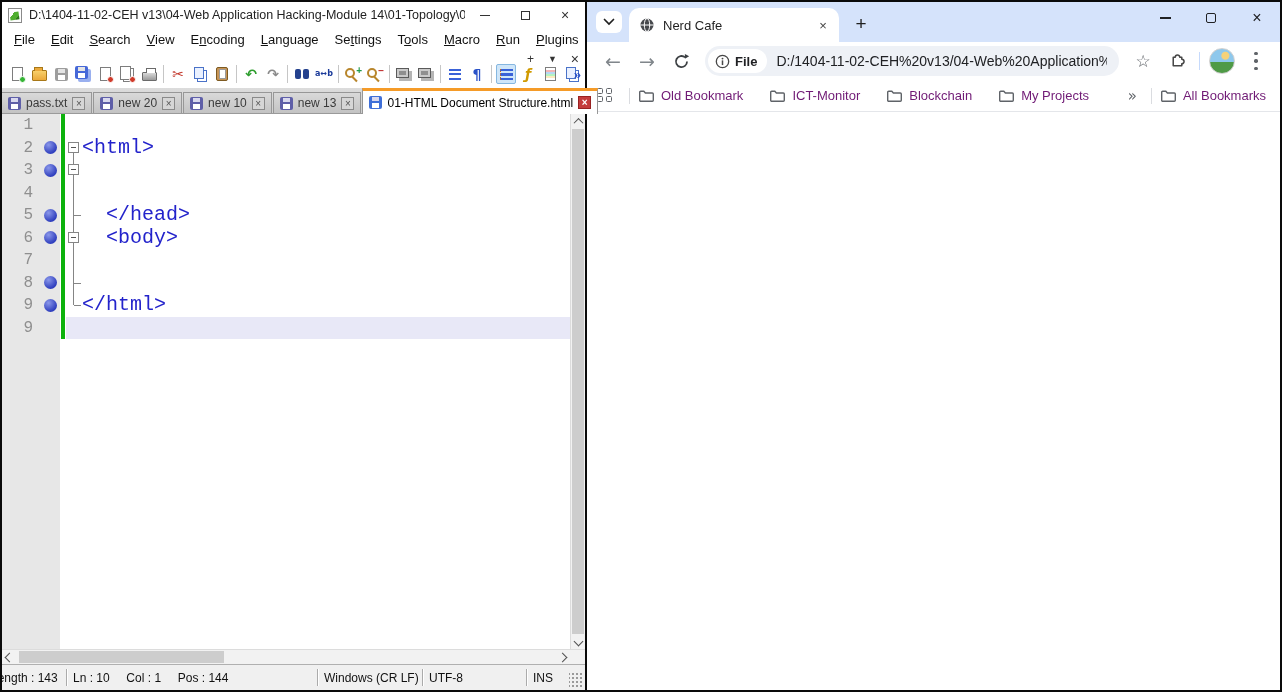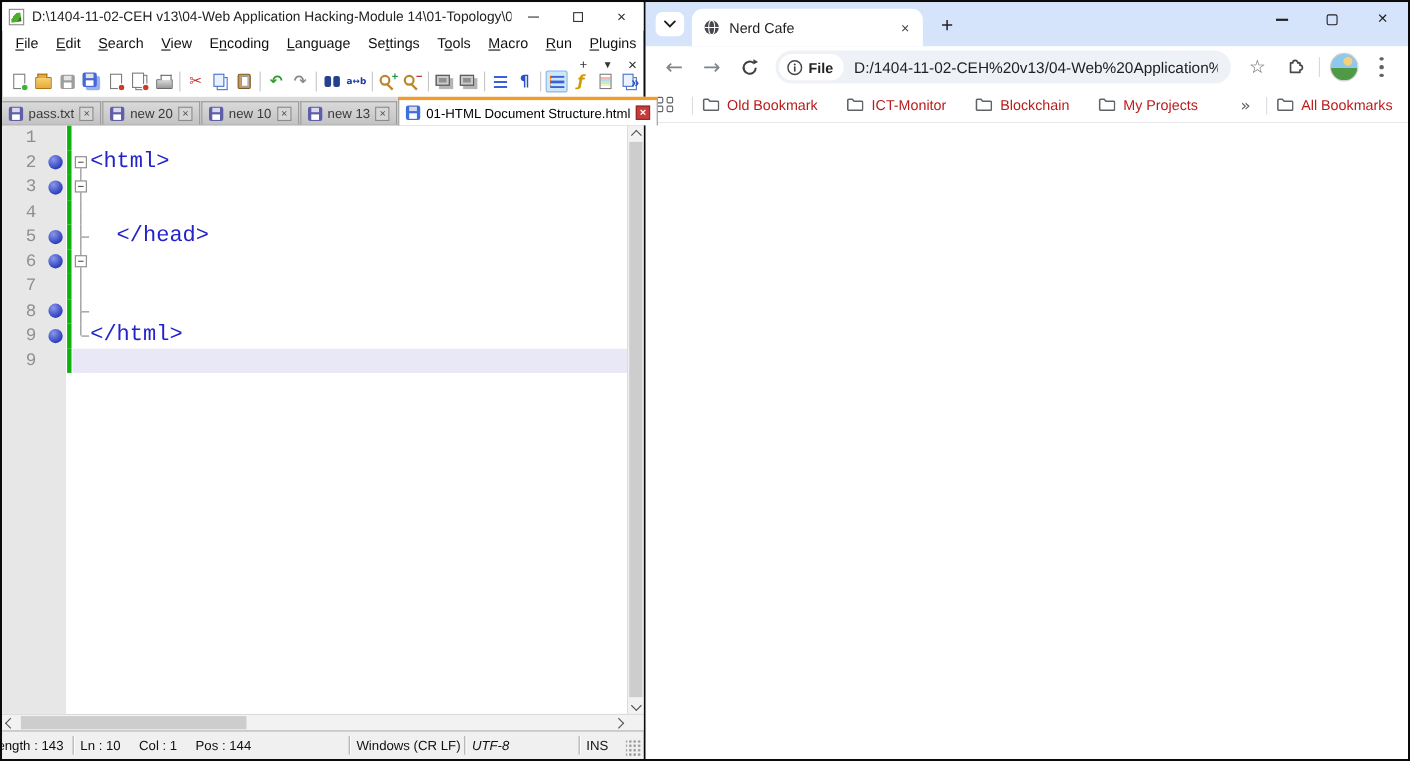--- a/index.html
+++ b/index.html
@@ -108,21 +108,21 @@
   .htrack { flex:1 1 auto; position:relative; }
   .hthumb { position:absolute; left:2px; top:1px; bottom:1px; width:205px; background:#cdcdcd; }
   .hcorner { width:15px; background:#f2f2f2; flex:0 0 auto; }
 
   .npp-status { height:26px; background:#f0f0f0; border-top:1px solid #b0b0b0; display:flex; align-items:stretch; font-size:12px; color:#111; flex:0 0 auto; }
   .scell { display:flex; align-items:center; padding:0 6px; white-space:nowrap; overflow:hidden; }
   .scell.docinfo { width:64px; flex:0 0 auto; padding:0; }
   .scell.docinfo span { margin-left:-7px; white-space:pre; }
   .scell.caret { flex:1 1 auto; white-space:pre; }
   .scell.eol { width:104px; flex:0 0 auto; }
-  .scell.enc { width:103px; flex:0 0 auto;font-style:italic; }
+  .scell.enc { width:103px; flex:0 0 auto; }
   .scell.ins { width:42px; flex:0 0 auto; }
   .ssep { width:1px; background:#ababab; box-shadow:1px 0 0 #fff; margin:4px 0; flex:0 0 auto; }
   .grip { width:14px; flex:0 0 auto; background-image:radial-gradient(#9a9a9a 1px, transparent 1.3px); background-size:4px 4px; background-position:bottom right; margin:8px 2px 2px 0; }
 
   
   #chrome { position:absolute; left:587px; top:2px; width:693px; height:688px; background:#fff; display:flex; flex-direction:column; }
   .cr-tabstrip { height:40px; background:#d5e3fb; display:flex; align-items:flex-end; position:relative; flex:0 0 auto; }
   .tab-search { position:absolute; left:9px; top:9px; width:26px; height:22px; background:#fff; border-radius:6px; display:flex; align-items:center; justify-content:center; }
   .cr-tab { margin-left:42px; width:210px; height:34px; background:#fff; border-radius:10px 10px 0 0; display:flex; align-items:center; padding:0 8px 0 10px; gap:8px; }
   .cr-tab-title { font-size:13px; color:#1f1f1f; flex:1 1 auto; white-space:nowrap; overflow:hidden; }
@@ -146,21 +146,21 @@
   .avatar { width:26px; height:26px; border-radius:50%; flex:0 0 auto;
       background:radial-gradient(circle at 64% 28%, #f5d27a 0 3.5px, rgba(0,0,0,0) 4.5px),
                  linear-gradient(180deg, #8ec8ec 0 55%, #4f9a46 55%); border:1px solid #d0d0d0; }
   .kebab { width:4px; height:18px; display:flex; flex-direction:column; justify-content:space-between; align-items:center; }
   .kebab i { width:3.4px; height:3.4px; border-radius:50%; background:#5f6368; }
 
   .cr-bookmarks { height:32px; background:#fff; display:flex; align-items:center; padding:0 10px; border-bottom:1px solid #e4e6ea; flex:0 0 auto; }
   .appgrid { width:16px; height:16px; display:grid; grid-template-columns:6px 6px; grid-template-rows:6px 6px; gap:2.5px; margin-right:8px; }
   .appgrid i { border:1.6px solid #5f6368; border-radius:1.5px; }
   .bmsep { width:1px; height:16px; background:#dadce0; margin:0 8px; flex:0 0 auto; }
-  .bm-item { display:flex; gap:7px; font-size:13px; color:#b91c1c; margin-right:26px; white-space:nowrap; }
+  .bm-item { display:flex; align-items:center; gap:7px; font-size:13px; color:#701a75; margin-right:26px; white-space:nowrap; }
   .bm-spacer { flex:1 1 auto; }
   .bm-overflow { font-size:15px; color:#5f6368; margin:0 6px; font-family:"DejaVu Sans", sans-serif; }
   .cr-page { flex:1 1 auto; background:#fff; }
 </style>
 </head>
 <body>
 
 <div id="screen">
 
   <div id="npp">
@@ -391,20 +391,21 @@
               <span class="bmdot"></span>
             </div>
             <div class="ln-green">
               <i class="gbar"></i>
             </div>
             <div class="ln-fold">
               <span class="fvt"></span>
               <span class="fvb"></span>
               <span class="fbox"></span>
             </div>
+            <div class="ln-text"><span class="seg tag">  &lt;body&gt;</span></div>
           </div>
           <div class="line">
             <div class="ln-num">7</div>
             <div class="ln-mark"></div>
             <div class="ln-green">
               <i class="gbar"></i>
             </div>
             <div class="ln-fold">
               <span class="fvt"></span>
               <span class="fvb"></span>

